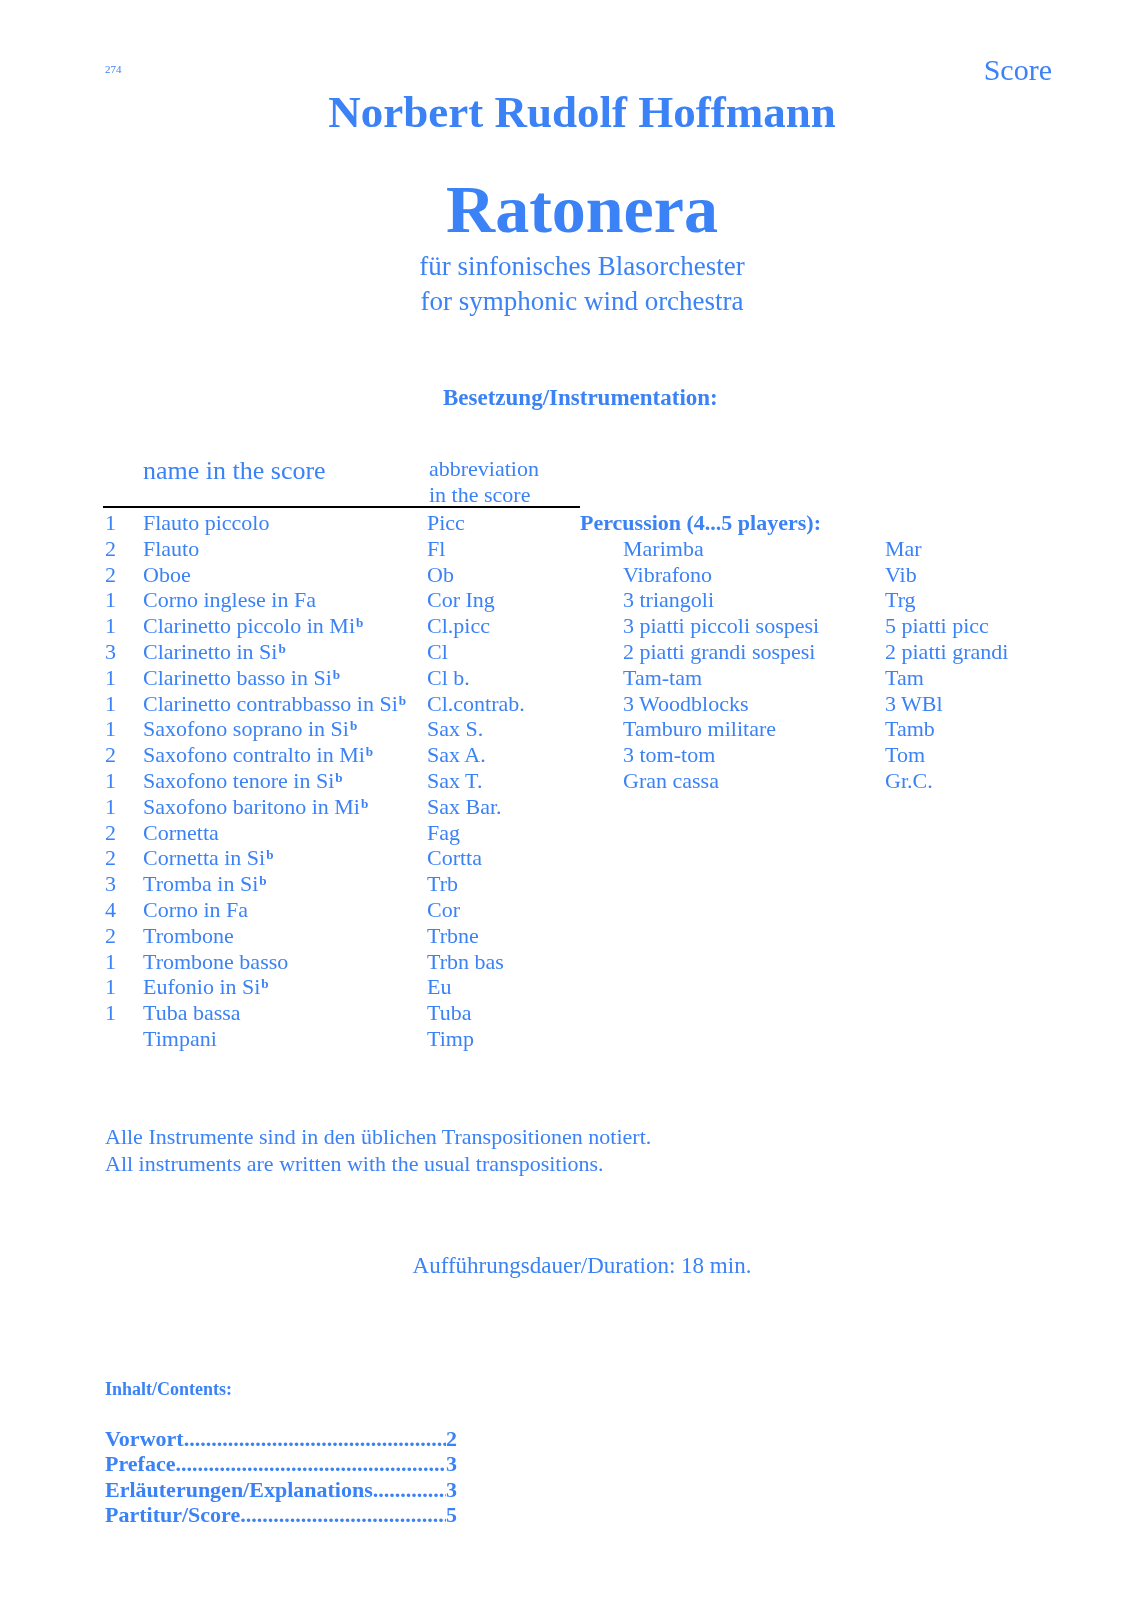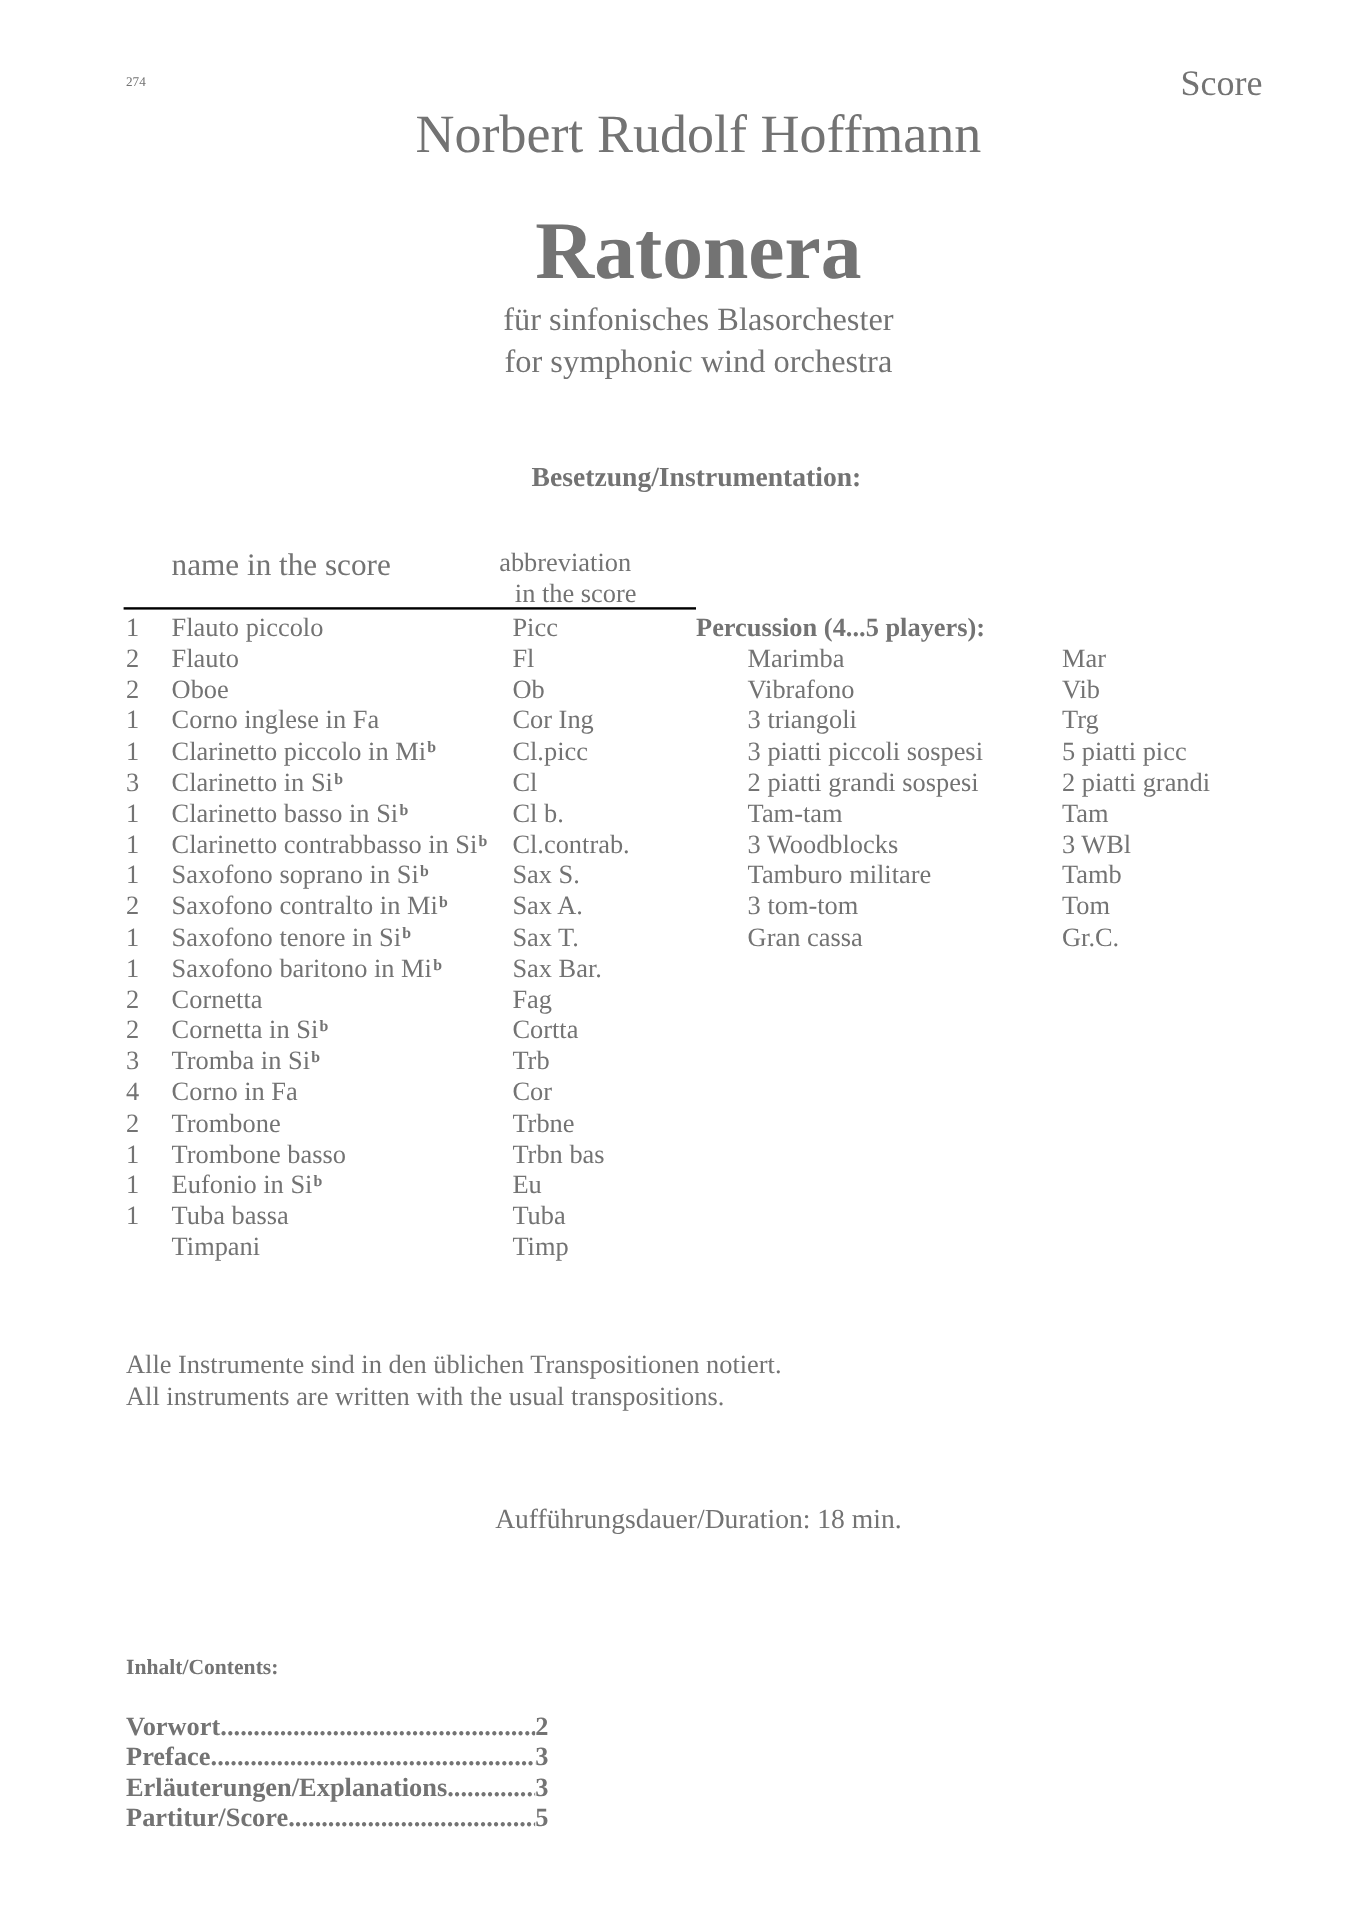--- a/index.html
+++ b/index.html
@@ -2,41 +2,41 @@
 <html><head>
 <meta charset="utf-8">
 <style>
   * { margin: 0; padding: 0; box-sizing: border-box; }
   html, body { background: #ffffff; }
   .page {
     position: relative;
     width: 1131px;
     height: 1600px;
     background: #ffffff;
-    color: #737373;
+    color: #3b82f6;
     font-family: "Liberation Serif", serif;
     overflow: hidden;
   }
   .abs { position: absolute; }
   .centerband {
     position: absolute;
     left: 33px;
     width: 1098px;
     text-align: center;
   }
   .page-number { left: 105px; top: 63px; font-size: 11px; }
   .score-label { right: 79px; top: 53px; font-size: 30px; }
-  .composer { top: 86px; font-size: 45px; font-weight: normal; letter-spacing: 0px; }
+  .composer { top: 86px; font-size: 45px; font-weight: bold; letter-spacing: 0px; }
   .piece-title { top: 170px; font-size: 68px; font-weight: bold; }
   .subtitle-de { top: 251px; font-size: 27px; }
   .subtitle-en { top: 286px; font-size: 27px; }
   .instr-heading { left: 443px; top: 385px; font-size: 23px; font-weight: bold; }
 
   .tbl-header-name  { left: 143px; top: 456px; font-size: 26px; }
-  .tbl-header-abbr1 { left: 416px; top: 456px; font-size: 22px; text-align: right; }
+  .tbl-header-abbr1 { left: 429px; top: 456px; font-size: 22px; text-align: right; }
   .tbl-header-abbr2 { left: 429px; top: 482px; font-size: 22px; }
   .header-rule { left: 103px; top: 506px; width: 477px; height: 0; border-top: 2px solid #000; }
 
   .rows { left: 0; top: 510px; width: 1131px; }
   .row { position: relative; height: 25.8px; font-size: 22px; line-height: 25.8px; white-space: nowrap; }
   .cell { position: absolute; top: 0; }
   .c-count { left: 105px; }
   .c-name  { left: 143px; }
   .c-abbr  { left: 427px; }
   .c-perc-head { left: 580px; font-weight: bold; }

